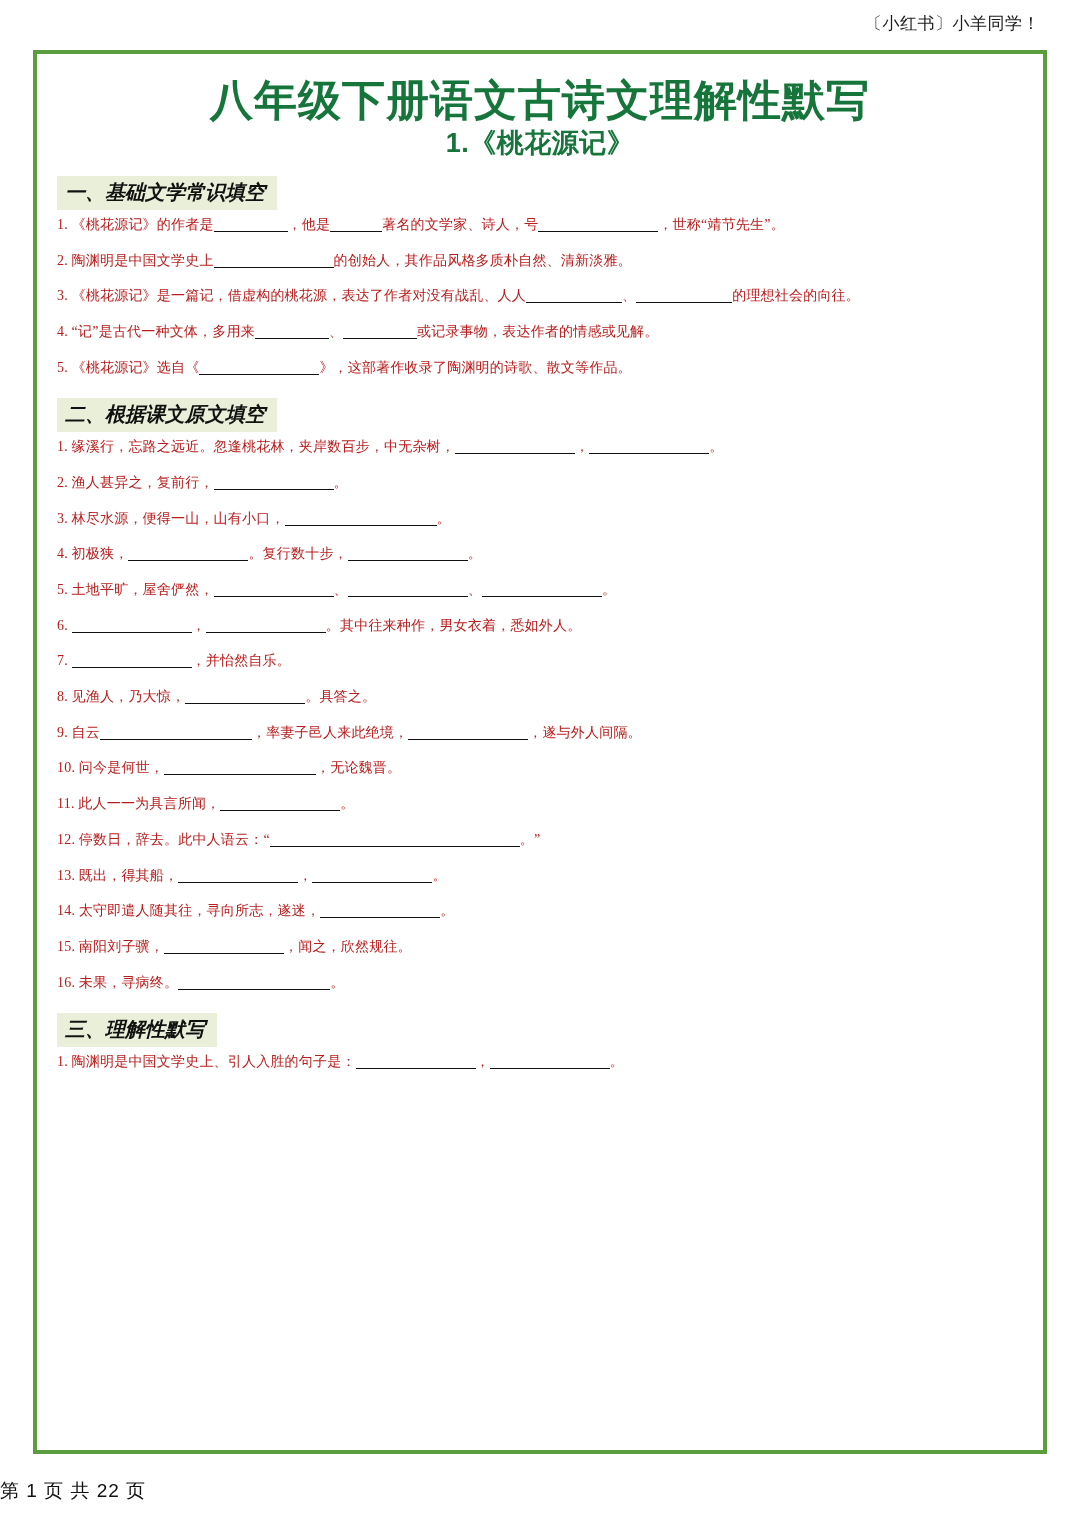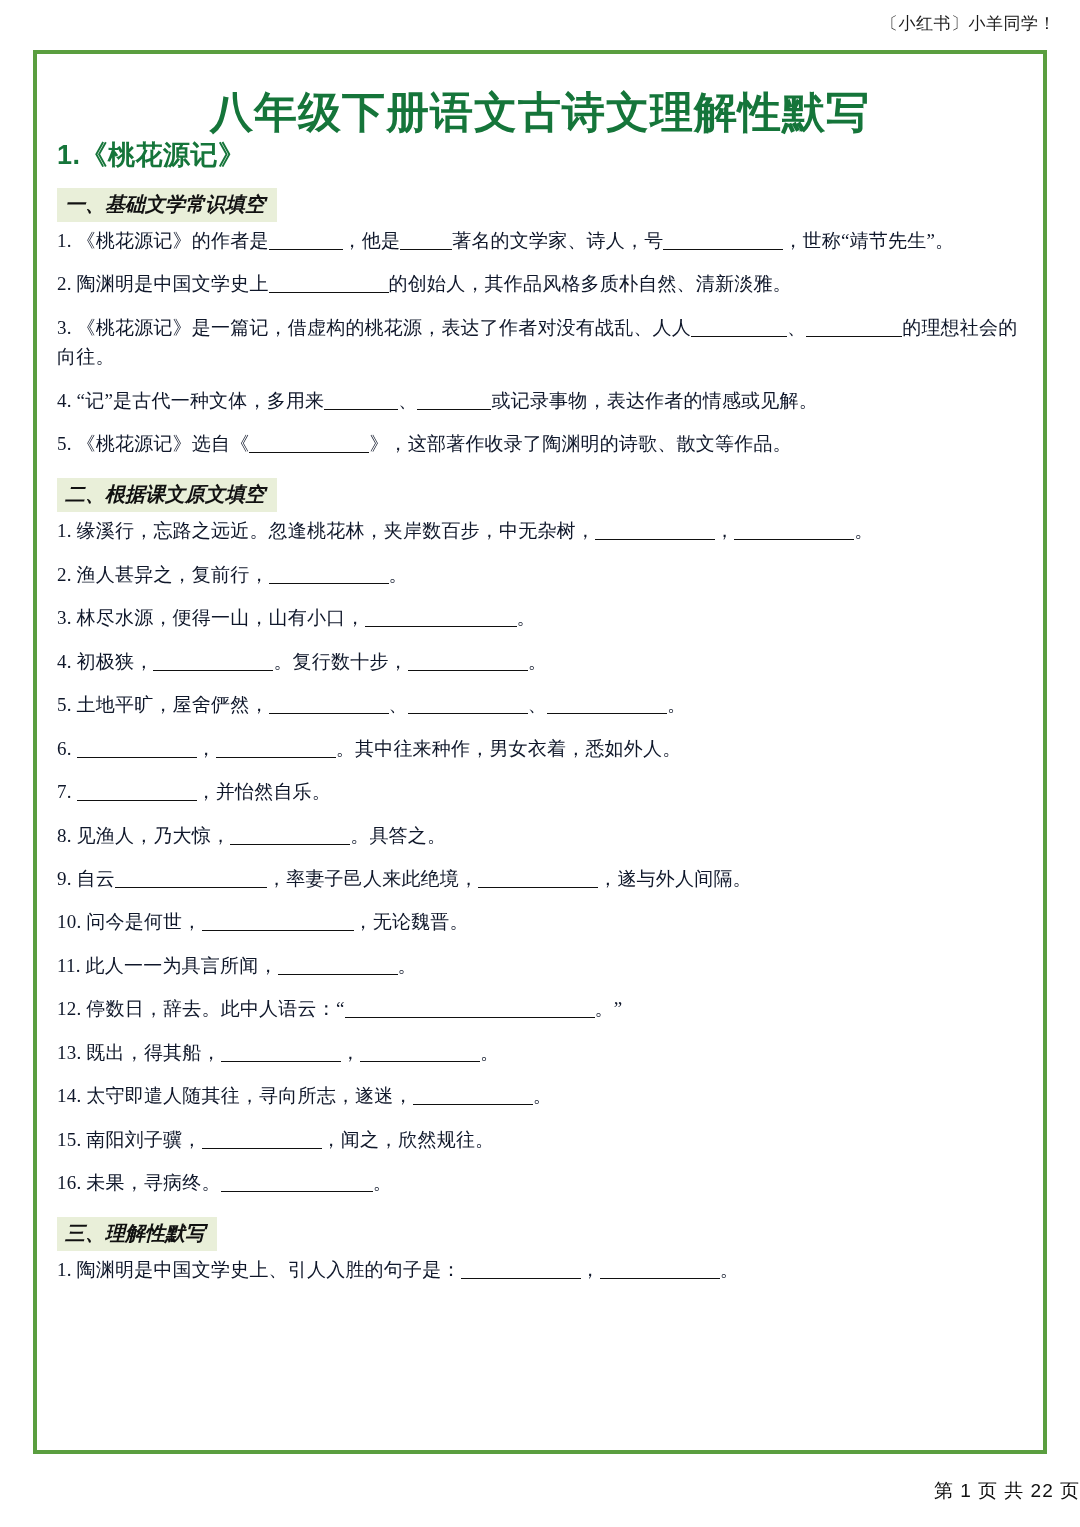--- a/index.html
+++ b/index.html
@@ -15,51 +15,52 @@
     position: relative;
     overflow: hidden;
   }
 
   
   .page-header {
     height: 46px;
     display: flex;
     align-items: center;
     justify-content: flex-end;
-    padding-right: 24px;
+    padding-right: 40px;
     font-family: "Liberation Sans", "DejaVu Sans", sans-serif;
     font-size: 17px;
     color: #1a1a1a;
     letter-spacing: 0.5px;
   }
 
   
   .page-frame {
     position: absolute;
     left: 33px;
     top: 50px;
     width: 1014px;
     height: 1404px;
     border: 4px solid #5a9e3f;
     background: #ffffff;
-    padding: 26px 20px 8px 20px;
+    padding: 14px 20px 8px 20px;
   }
 
   
   .doc-title {
     text-align: center;
     font-family: "Liberation Sans", "DejaVu Sans", sans-serif;
     font-weight: bold;
     font-size: 43px;
     color: #15753a;
     letter-spacing: 1px;
     margin: 8px 0 2px 0;
     line-height: 1.15;
   }
   .doc-subtitle {
+    text-align: center;
     font-family: "Liberation Sans", "DejaVu Sans", sans-serif;
     font-weight: bold;
     font-size: 27px;
     color: #15753a;
     letter-spacing: 0.5px;
     margin: 2px 0 10px 0;
     line-height: 1.2;
   }
 
   
@@ -73,22 +74,22 @@
     padding: 4px 12px 5px 8px;
     margin: 6px 0 4px 0;
     line-height: 1.25;
     white-space: nowrap;
     font-style: italic;
   }
   .section-block { margin-bottom: 2px; }
 
   
   .q {
-    font-size: 19px;
-    color: #0f172a;
+    font-size: 14px;
+    color: #b91c1c;
     line-height: 1.55;
     margin: 0 0 14px 0;
     letter-spacing: 0.2px;
     white-space: normal;
   }
 
   .blank {
     display: inline-block;
     border-bottom: 1.6px solid #111111;
     vertical-align: -3px;
@@ -100,21 +101,21 @@
   .b-lg { width: 120px; }
   .b-xl { width: 152px; }
   .b-xxl { width: 250px; }
 
   
   .page-footer {
     position: absolute;
     left: 0;
     top: 1478px;
     width: 1080px;
-    text-align: right;
+    text-align: left;
     font-family: "Liberation Sans", "DejaVu Sans", sans-serif;
     font-size: 19px;
     color: #111111;
     letter-spacing: 1px;
   }
 </style>
 </head>
 <body>
 
 <div class="page-header">

